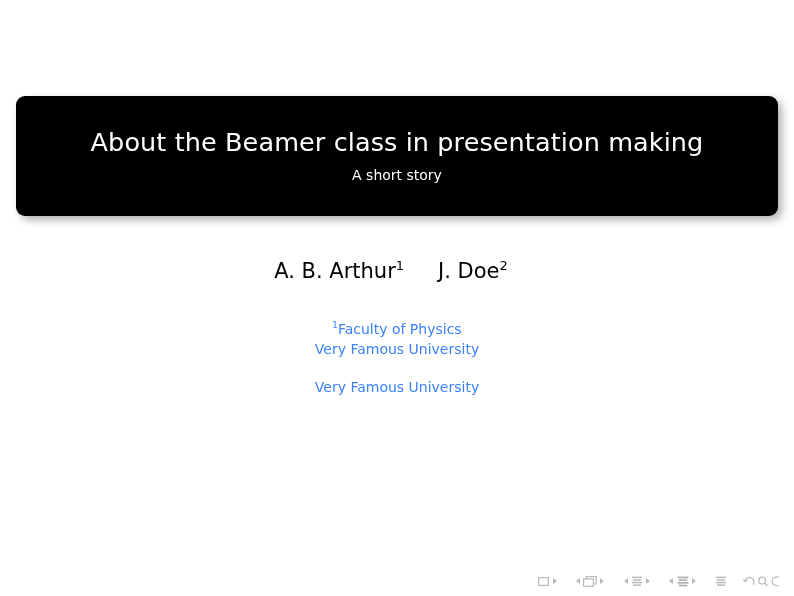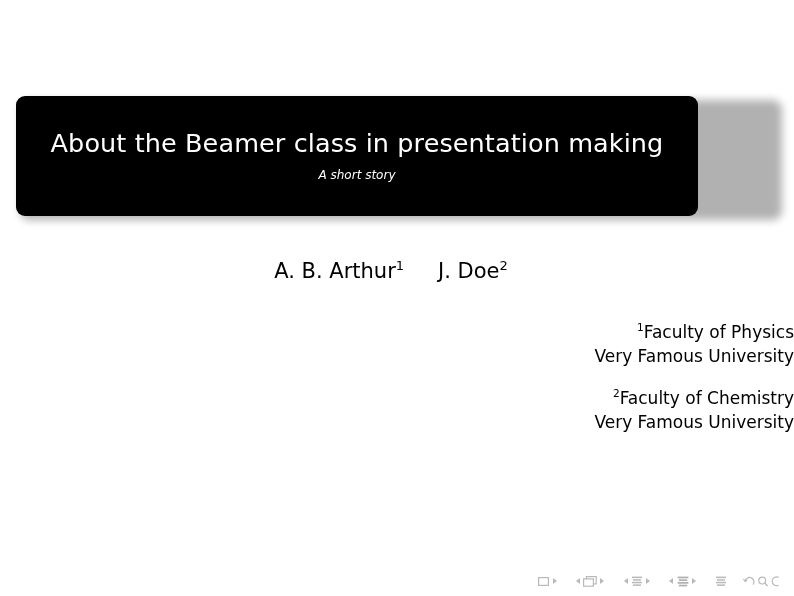--- a/index.html
+++ b/index.html
@@ -37,47 +37,46 @@
     height: 120px;
     border-radius: 9px;
     background: #000000;
     opacity: 0.30;
     filter: blur(4px);
   }
   .titlebox {
     position: absolute;
     left: 0;
     top: 0;
-    width: 682px;
+    width: 762px;
     height: 120px;
     border-radius: 9px;
     background: #000000;
     display: flex;
     flex-direction: column;
     align-items: center;
     justify-content: center;
   }
   .title-main {
     color: #ffffff;
     font-size: 25.5px;
     line-height: 1.1;
     letter-spacing: 0.1px;
     text-align: center;
     font-weight: normal;
     margin: 0;
     padding: 0 20px;
   }
   .title-sub {
     color: #ffffff;
-    font-size: 12px;
+    font-size: 14px;
     line-height: 1.1;
     text-align: center;
     font-weight: normal;
     margin: 12px 0 0 0;
-    font-style: italic;
   }
 
   
   .authors {
     position: absolute;
     left: 0;
     right: 12px;
     top: 259px;
     text-align: center;
     font-size: 21px;
@@ -98,24 +97,23 @@
 
   
   .affiliations {
     position: absolute;
     left: 0;
     right: 0;
     top: 320px;
     text-align: center;
   }
   .affil-block {
-    font-size: 17px;
-    color: #000000;
+    font-size: 14px;
+    color: #3b82f6;
     line-height: 1.42;
-    text-align: right;
   }
   .affil-block + .affil-block {
     margin-top: 18px;
   }
   .affil-line {
     display: block;
   }
 
   
   .conference {
@@ -186,21 +184,20 @@
   <div class="authors">
     <span class="author"><span>A. B. Arthur</span><span class="sup">1</span></span><span class="author"><span>J. Doe</span><span class="sup">2</span></span>
   </div>
 
   <div class="affiliations">
     <div class="affil-block">
       <span class="affil-line"><span class="sup">1</span><span>Faculty of Physics</span></span>
       <span class="affil-line">Very Famous University</span>
     </div>
     <div class="affil-block">
-      <span class="affil-line"><span class="sup">2</span><span>Faculty of Chemistry</span></span>
       <span class="affil-line">Very Famous University</span>
     </div>
   </div>
 
 
   <div class="navbar">
 
     <div class="nav-group">
       <span class="navicon">
         <svg width="11" height="9" viewBox="0 0 11 9">

